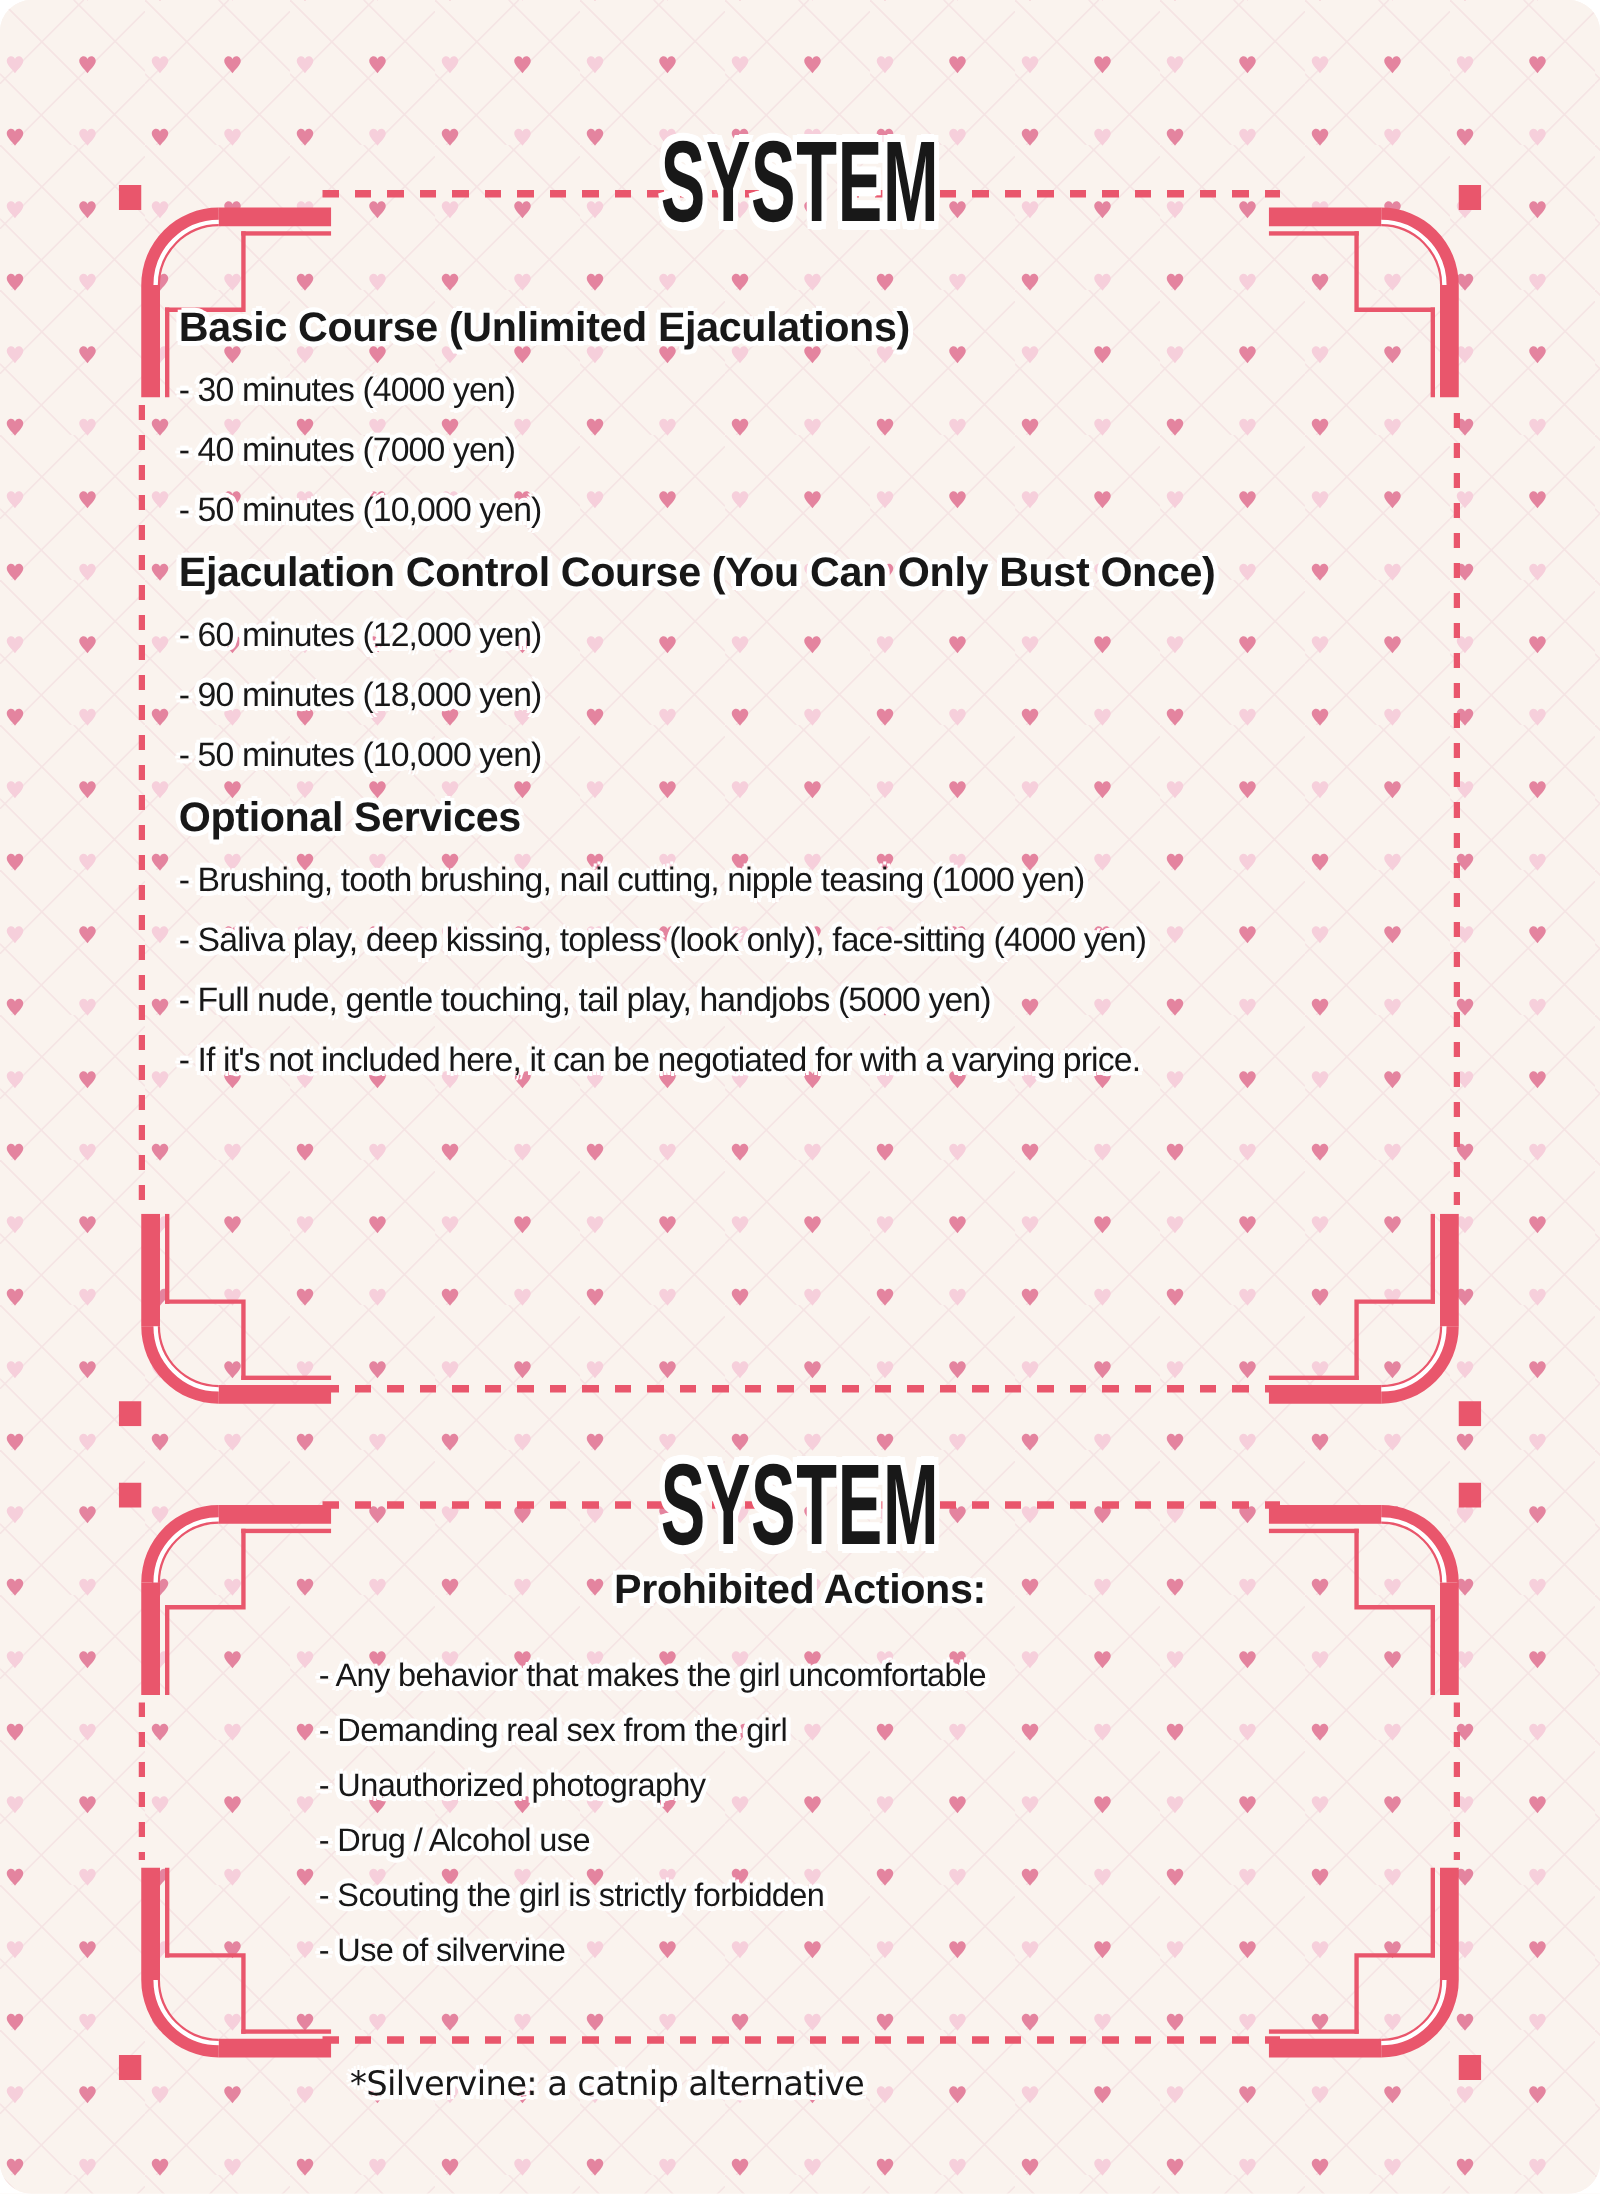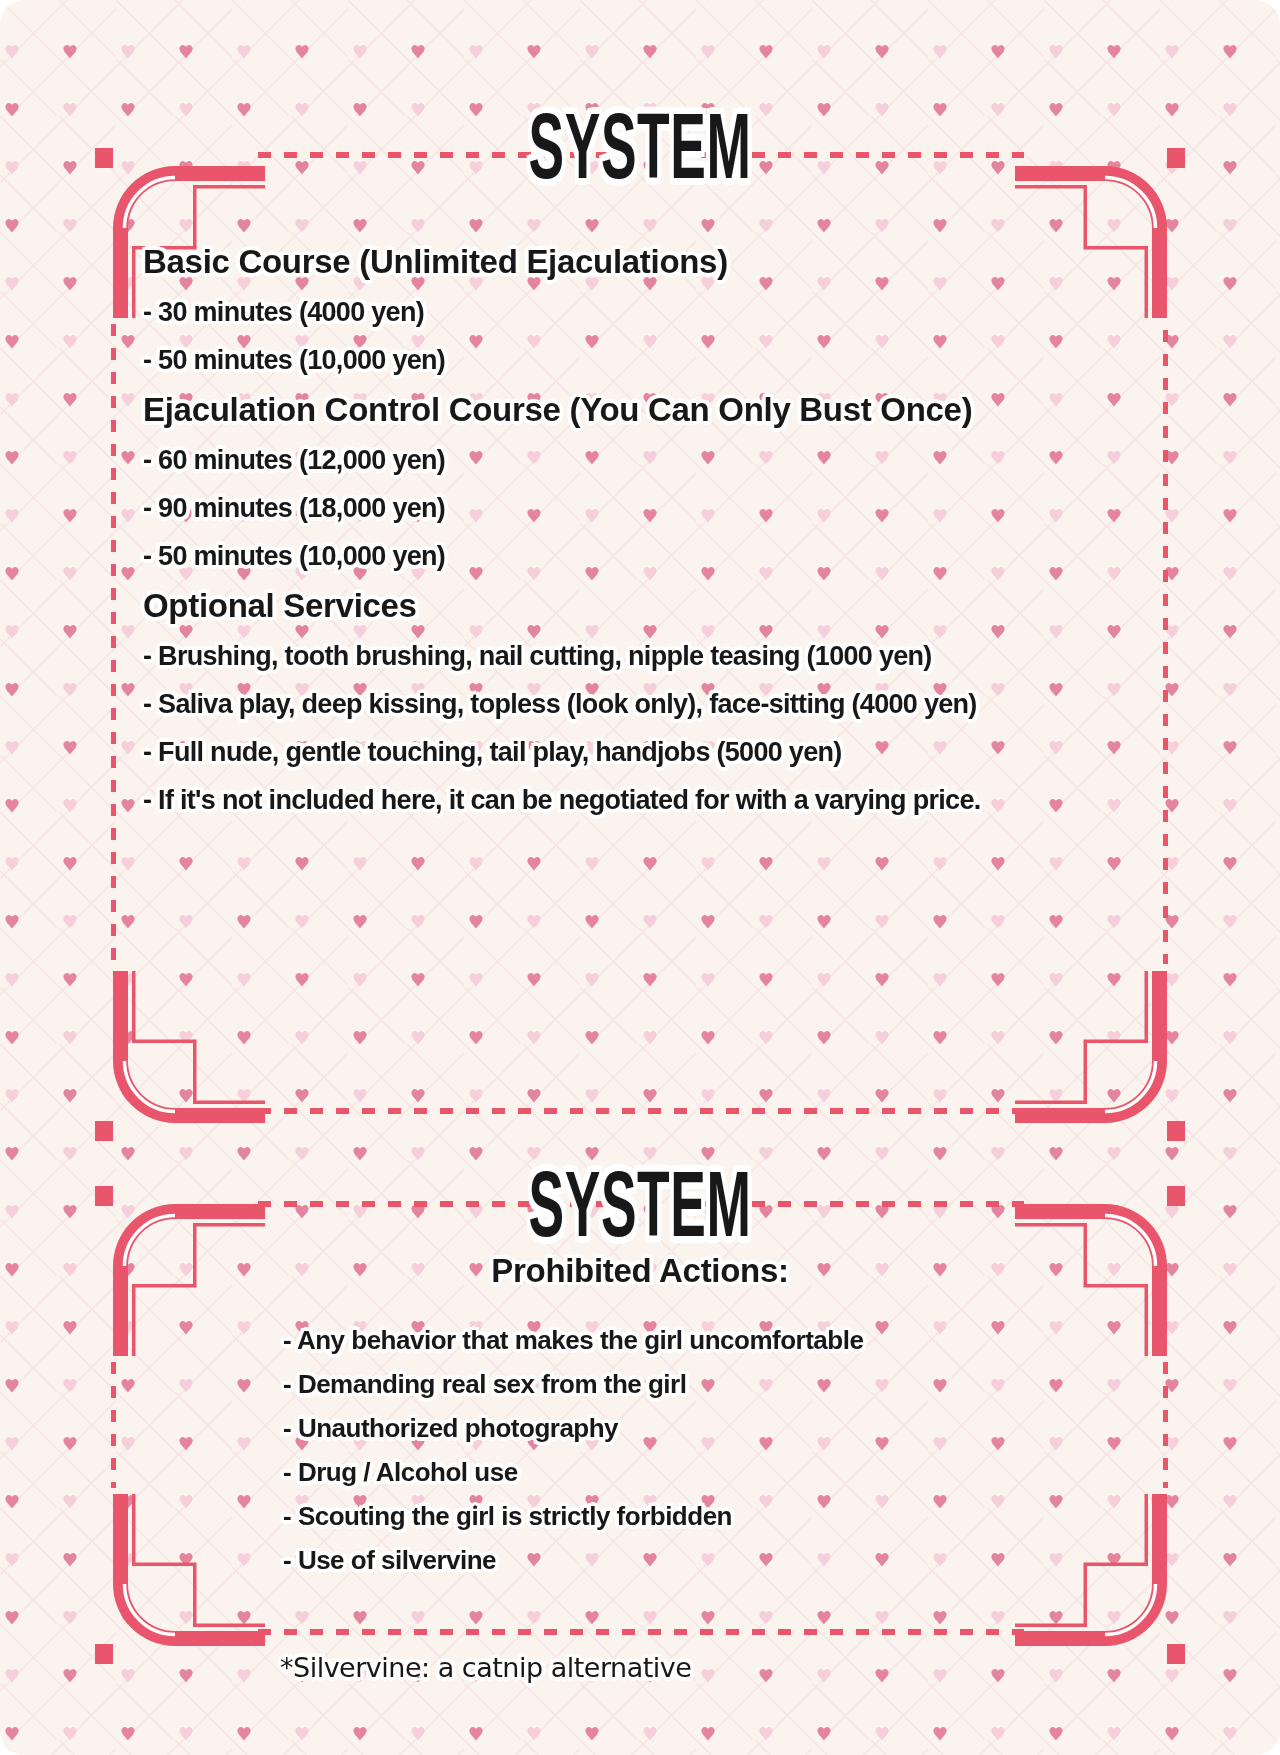--- a/index.html
+++ b/index.html
@@ -46,28 +46,28 @@
   .flip-x{transform:scaleX(-1);}
   .flip-y{transform:scaleY(-1);}
   .flip-xy{transform:scale(-1,-1);}
   .content1{
     position:absolute;left:133px;top:236px;white-space:nowrap;margin-left:10px;
   }
   .group-header{
     font-size:33px;font-weight:700;line-height:52px;letter-spacing:-0.3px;
   }
   .group-item{
-    font-size:27px;font-weight:700;line-height:48px;letter-spacing:-0.7px;
+    font-size:27px;font-weight:400;line-height:48px;letter-spacing:-0.7px;
   }
   .subtitle{
     position:absolute;left:0;right:0;text-align:center;top:1252px;
     font-size:33px;font-weight:700;letter-spacing:-0.3px;
   }
   .list2{
-    position:absolute;left:255px;top:1318px;white-space:nowrap;margin-left:28px;
+    position:absolute;left:255px;top:1318px;white-space:nowrap;
   }
   .list2 .group-item{font-size:26px;line-height:44px;letter-spacing:-0.5px;}
   .footnote{
     position:absolute;left:280px;top:1652px;
     font-family:"DejaVu Sans",sans-serif;font-size:27px;font-weight:400;
     letter-spacing:-0.5px;
   }
 </style>
 </head>
 <body>
@@ -137,20 +137,21 @@
         <use href="#corner"></use>
       </svg>
   </div>
 
   <div class="big-title" style="top:100px;">SYSTEM</div>
 
   <div class="content1">
     <div>
       <div class="group-header halo">Basic Course (Unlimited Ejaculations)</div>
       <div class="group-item halo">- 30 minutes (4000 yen)</div>
+      <div class="group-item halo">- 40 minutes (7000 yen)</div>
       <div class="group-item halo">- 50 minutes (10,000 yen)</div>
     </div>
     <div>
       <div class="group-header halo">Ejaculation Control Course (You Can Only Bust Once)</div>
       <div class="group-item halo">- 60 minutes (12,000 yen)</div>
       <div class="group-item halo">- 90 minutes (18,000 yen)</div>
       <div class="group-item halo">- 50 minutes (10,000 yen)</div>
     </div>
     <div>
       <div class="group-header halo">Optional Services</div>

